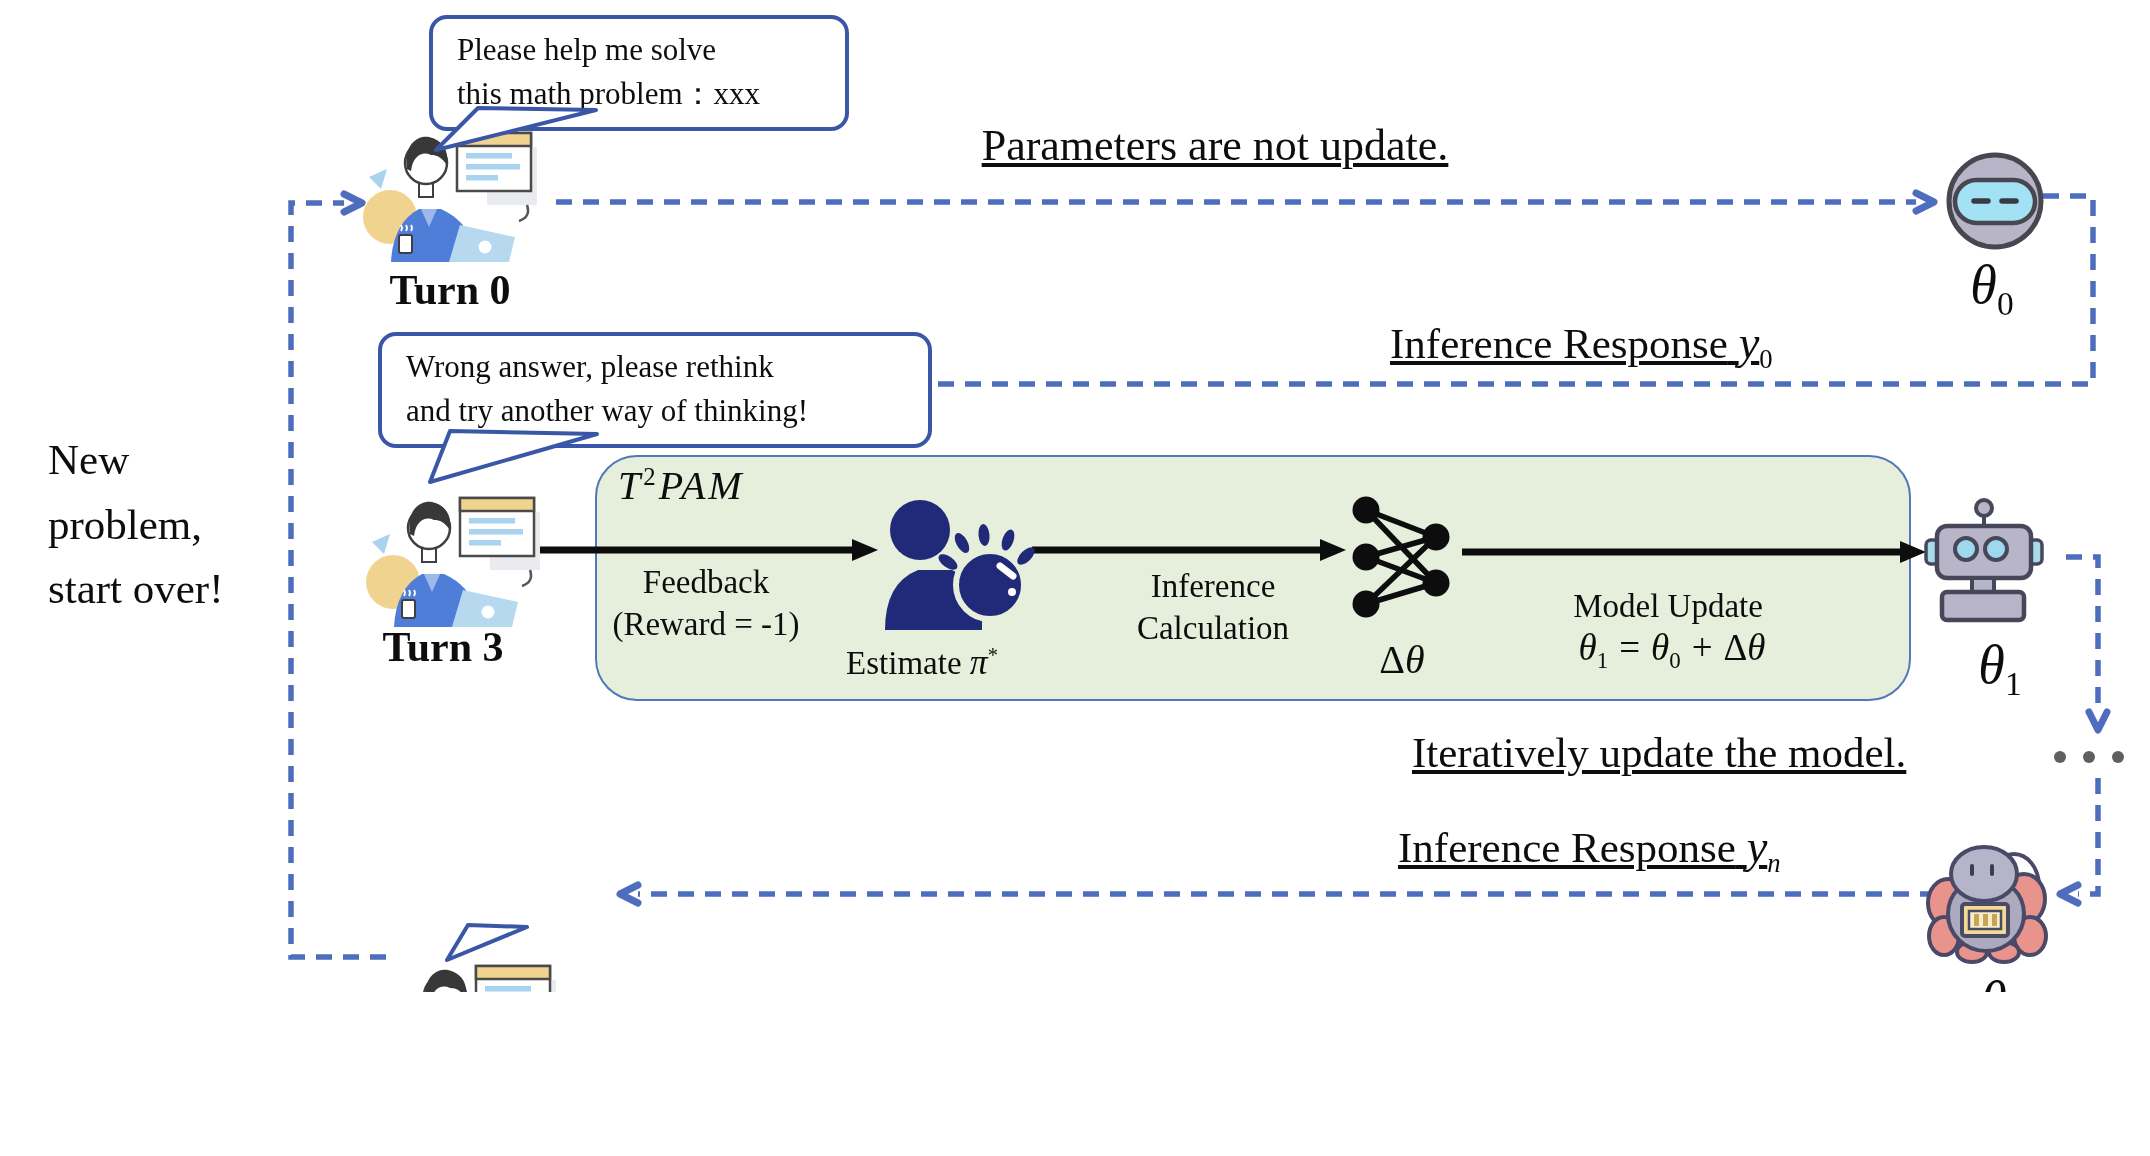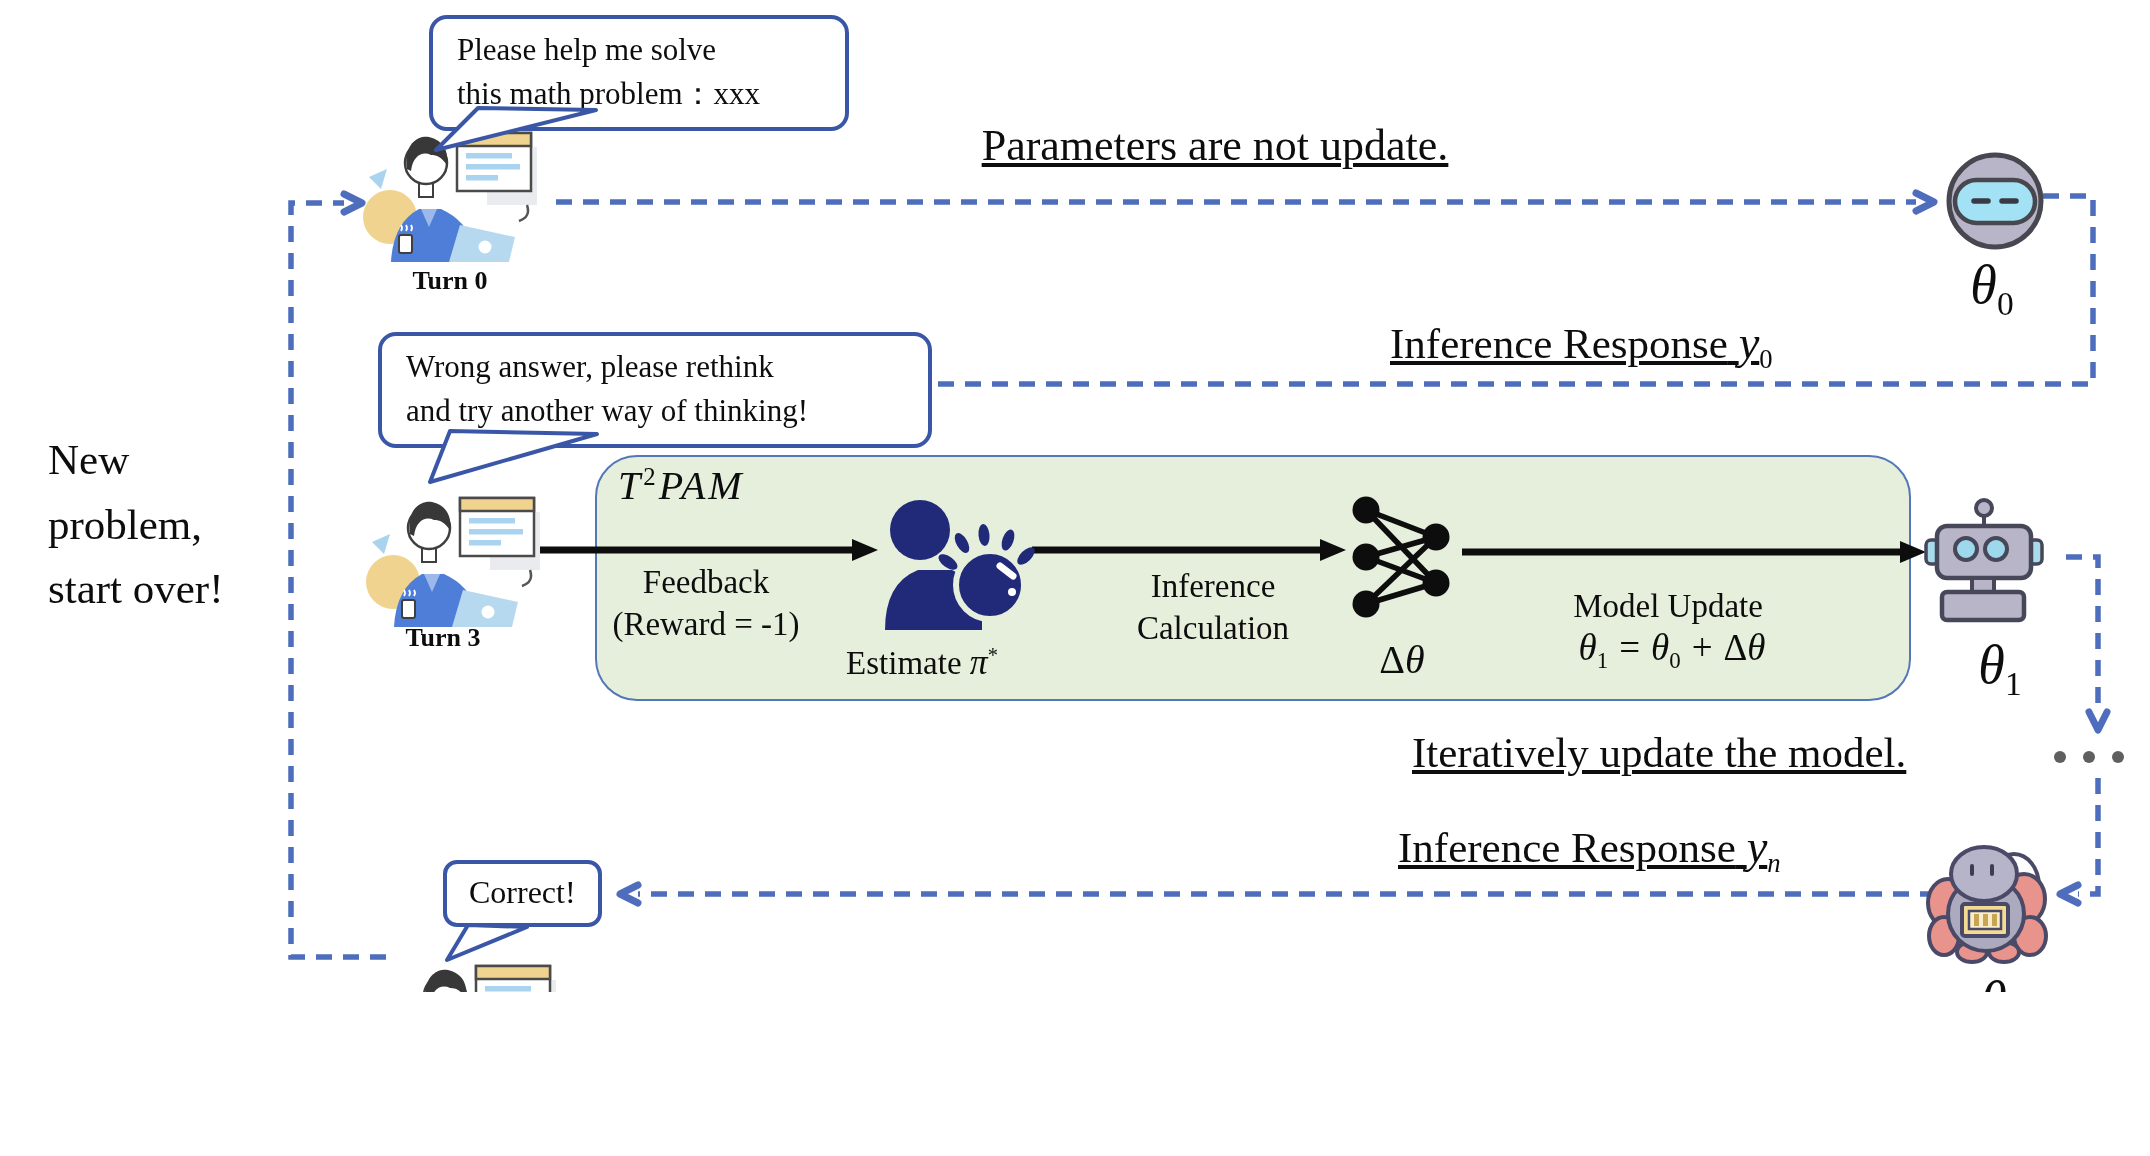--- a/index.html
+++ b/index.html
@@ -13,21 +13,21 @@
     position:absolute; left:595px; top:455px; width:1312px; height:242px;
     background:#e6efdc; border:2.5px solid #5377b8; border-radius:42px; z-index:1;
   }
   .t { position:absolute; z-index:3; white-space:nowrap; }
   .ctr { transform:translateX(-50%); text-align:center; }
   .ital { font-style:italic; }
   sub { font-size:0.62em; }
   sup { font-size:0.62em; }
   .big { font-size:43px;text-decoration:underline; }
   .boxlbl { font-size:33px; line-height:1.22; }
-  .turn { font-size:26px; font-weight:bold; }
+  .turn { font-size:42px; font-weight:bold; }
   .theta-label { font-size:54px; }
   .t2pam-title { font-size:40px; letter-spacing:3px; }
   .eq { display:inline-flex; align-items:baseline; gap:11px; font-size:37px; }
   .mathvar { font-size:1.08em; }
   .bubble {
     position:absolute; background:#ffffff; border:4px solid #3a57a7; border-radius:18px;
     font-size:31px; line-height:1.42; padding:9px 20px 11px 24px; z-index:4;
   }
   .sidenote { font-size:43px; line-height:1.5; }
 </style>
@@ -170,23 +170,20 @@
   <div class="bubble" style="left:429px; top:15px; width:368px;">
     <div>Please help me solve</div>
     <div>this math problem：xxx</div>
   </div>
 
   <div class="bubble" style="left:378px; top:332px; width:502px;">
     <div>Wrong answer, please rethink</div>
     <div>and try another way of thinking!</div>
   </div>
 
-  <div class="bubble" style="left:443px; top:860px; border-radius:14px; padding:6px 22px 8px 22px; font-size:32px;">
-    <div>Correct!</div>
-  </div>
 
   <svg class="layer tails" width="2150" height="1156" viewBox="0 0 2150 1156">
     <path d="M478 108 L436 150 L596 110 Z" fill="#ffffff" stroke="#3a57a7" stroke-width="4" stroke-linejoin="round"></path>
     <path d="M450 431 L430 482 L597 434 Z" fill="#ffffff" stroke="#3a57a7" stroke-width="4" stroke-linejoin="round"></path>
     <path d="M468 925 L447 960 L527 927 Z" fill="#ffffff" stroke="#3a57a7" stroke-width="4" stroke-linejoin="round"></path>
   </svg>
 
   <div class="t turn ctr" style="left:450px; top:266px;">Turn 0</div>
   <div class="t turn ctr" style="left:443px; top:623px;">Turn 3</div>
   <div class="t turn ctr" style="left:452px; top:1088px;">Turn N - 1</div>

